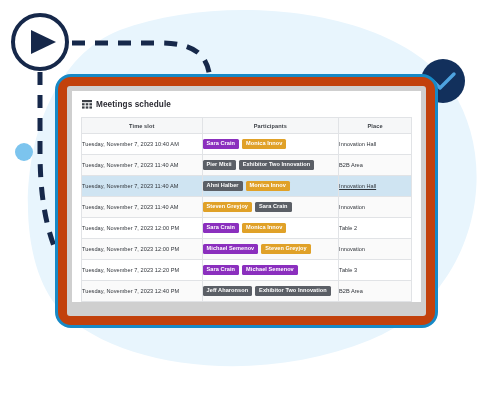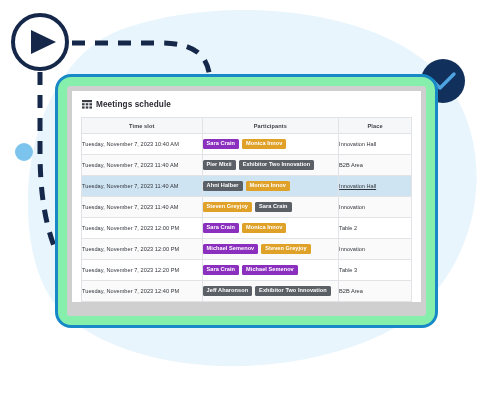--- a/index.html
+++ b/index.html
@@ -41,21 +41,21 @@
 
   
   .tablet {
     position: absolute;
     left: 55px;
     top: 74px;
     width: 383px;
     height: 254px;
     border: 3px solid #1789c6;
     border-radius: 16px;
-    background: #86efac;
+    background: #c2410c;
     box-sizing: border-box;
     z-index: 5;
   }
   .tablet-screen {
     position: absolute;
     left: 9px;
     top: 9px;
     right: 9px;
     bottom: 9px;
     background: #cfcfcf;

